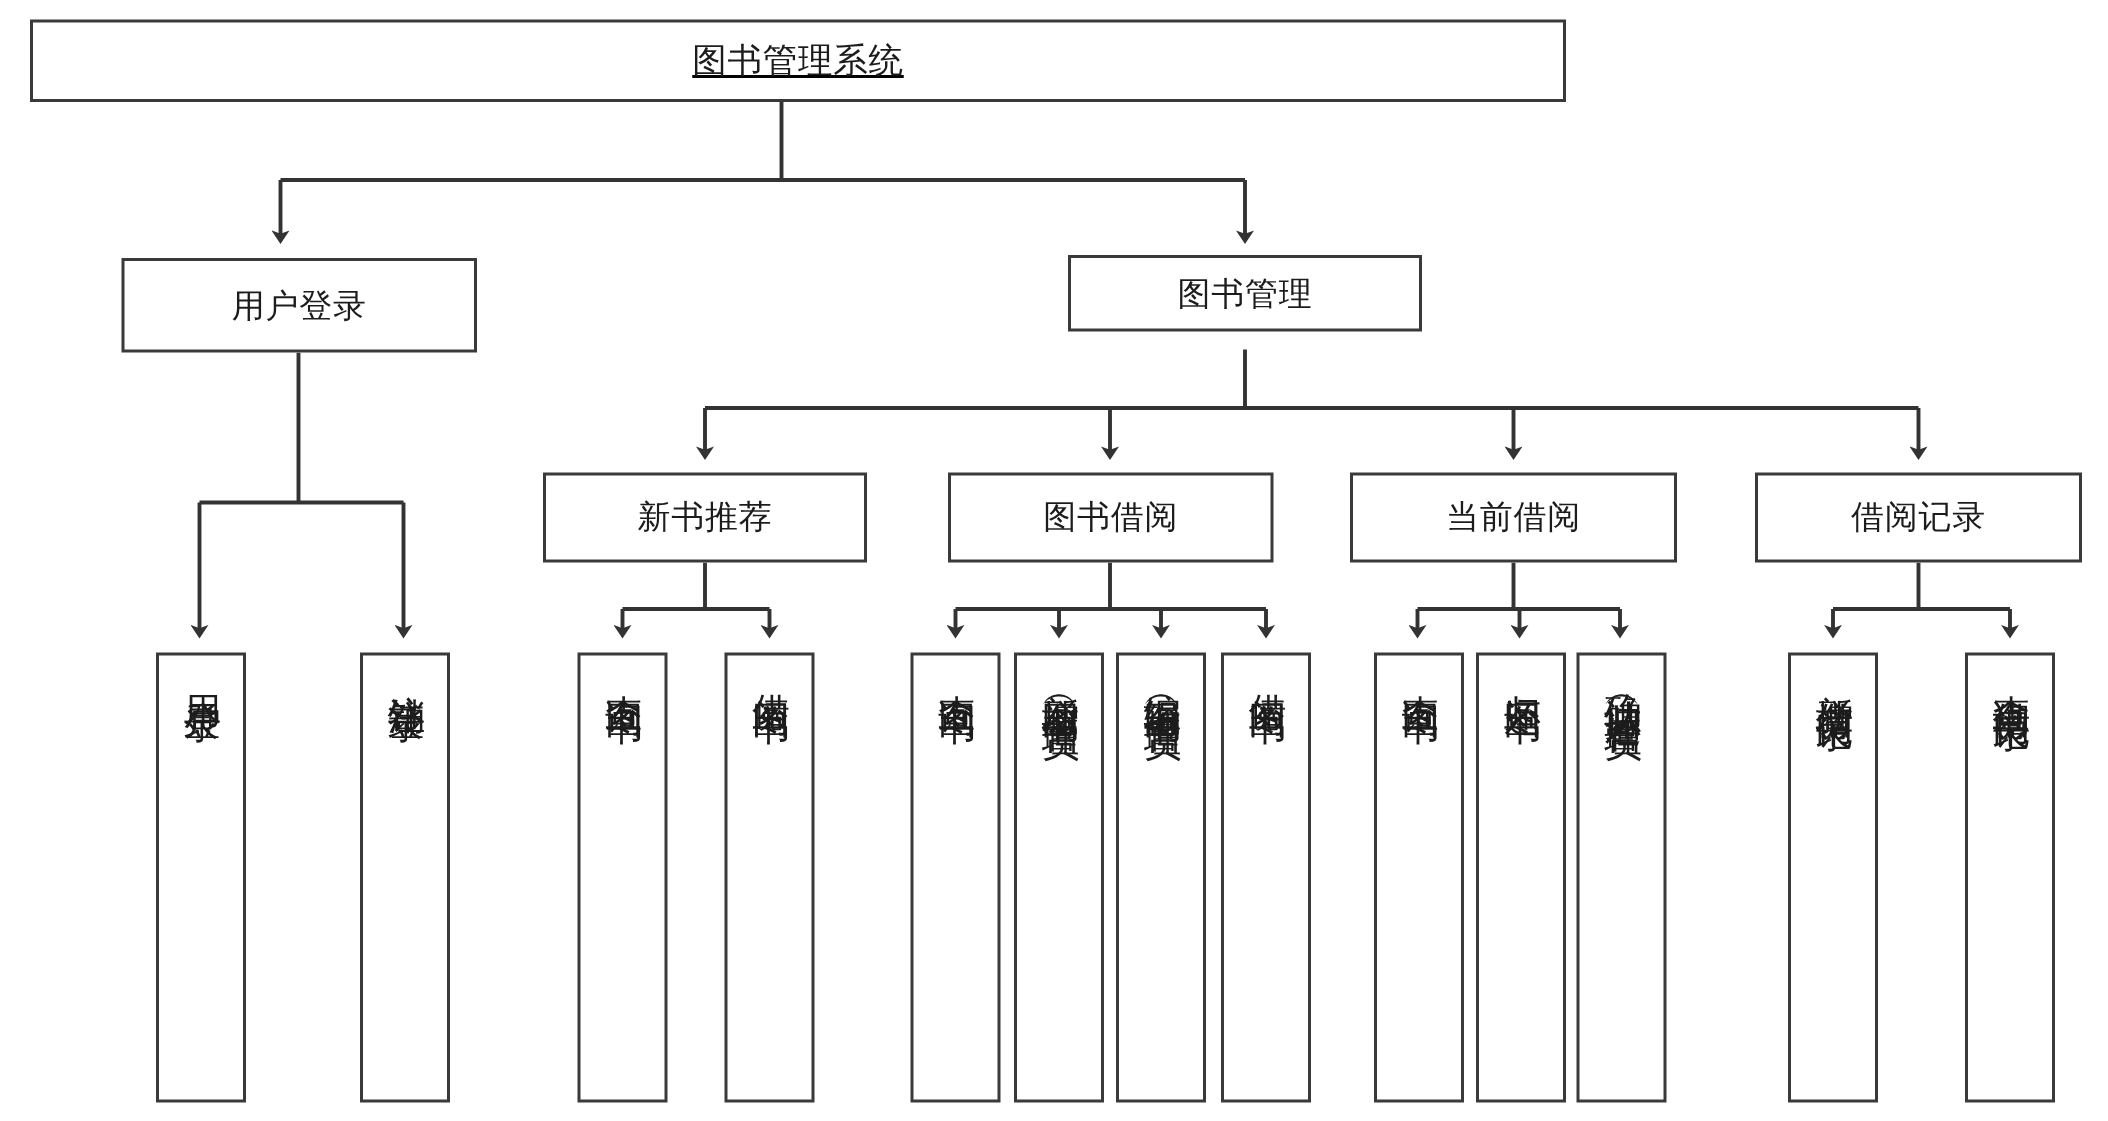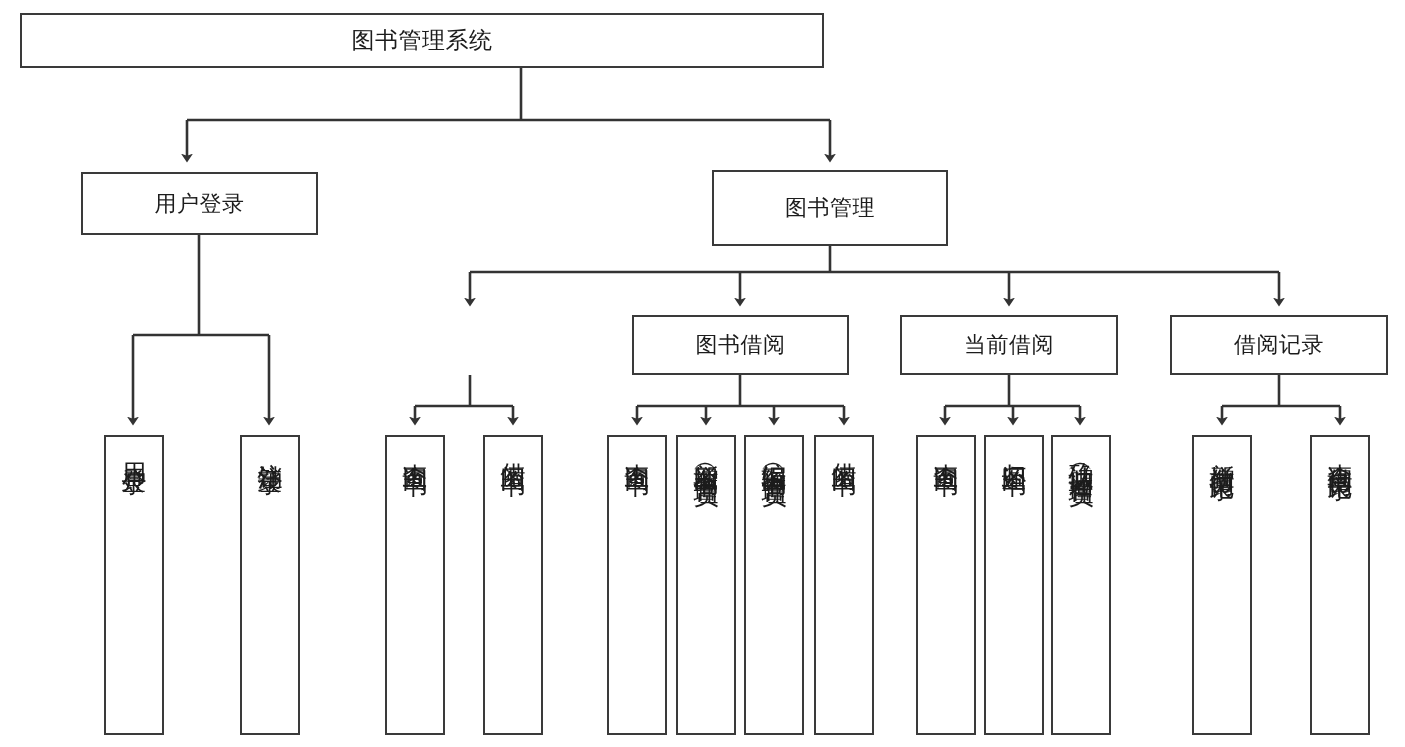--- a/index.html
+++ b/index.html
@@ -116,31 +116,34 @@
       <path d="M1013,406 L1013,421" marker-end="url(#arrow)"></path>
       <path d="M1080,406 L1080,421" marker-end="url(#arrow)"></path>
 
       <path d="M1279,375 L1279,406"></path>
       <path d="M1222,406 L1340,406"></path>
       <path d="M1222,406 L1222,421" marker-end="url(#arrow)"></path>
       <path d="M1340,406 L1340,421" marker-end="url(#arrow)"></path>
     </g>
   </svg>
 
-  <div class="node horiz root" style="left:20px; top:13px; width:804px; height:55px;">
+  <div class="node horiz root" style="left:20px; top:13px; width:1024px; height:55px;text-decoration:underline;">
     <span class="label">图书管理系统</span>
   </div>
 
   <div class="node horiz" style="left:81px; top:172px; width:237px; height:63px;">
     <span class="label">用户登录</span>
   </div>
-  <div class="node horiz" style="left:712px; top:170px; width:236px; height:76px;">
+  <div class="node horiz" style="left:712px; top:170px; width:236px; height:51px;">
     <span class="label">图书管理</span>
   </div>
 
+  <div class="node horiz" style="left:362px; top:315px; width:216px; height:60px;">
+    <span class="label">新书推荐</span>
+  </div>
   <div class="node horiz" style="left:900px; top:315px; width:218px; height:60px;">
     <span class="label">当前借阅</span>
   </div>
   <div class="node horiz" style="left:632px; top:315px; width:217px; height:60px;">
     <span class="label">图书借阅</span>
   </div>
   <div class="node horiz" style="left:1170px; top:315px; width:218px; height:60px;">
     <span class="label">借阅记录</span>
   </div>
 

